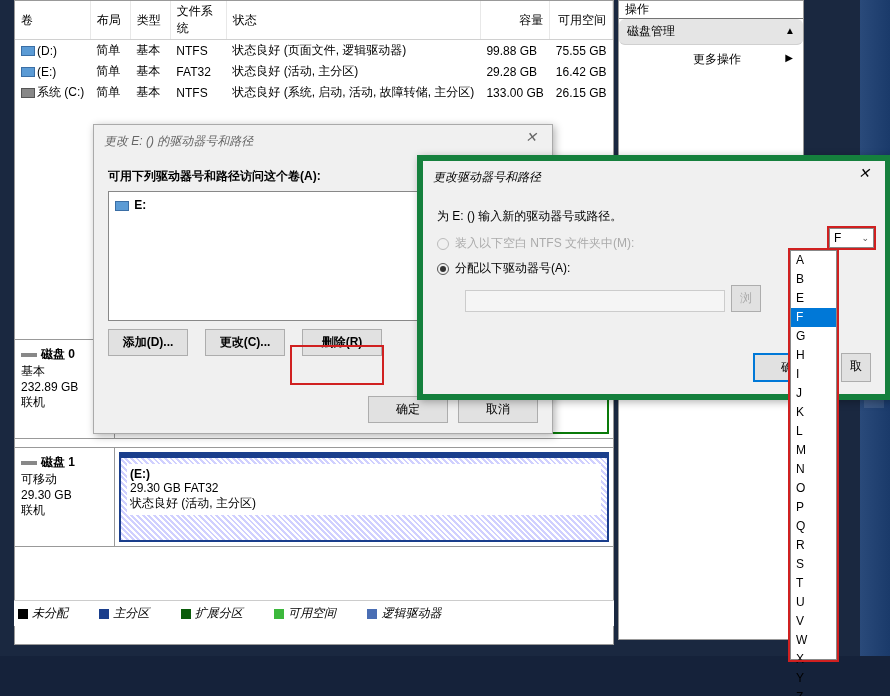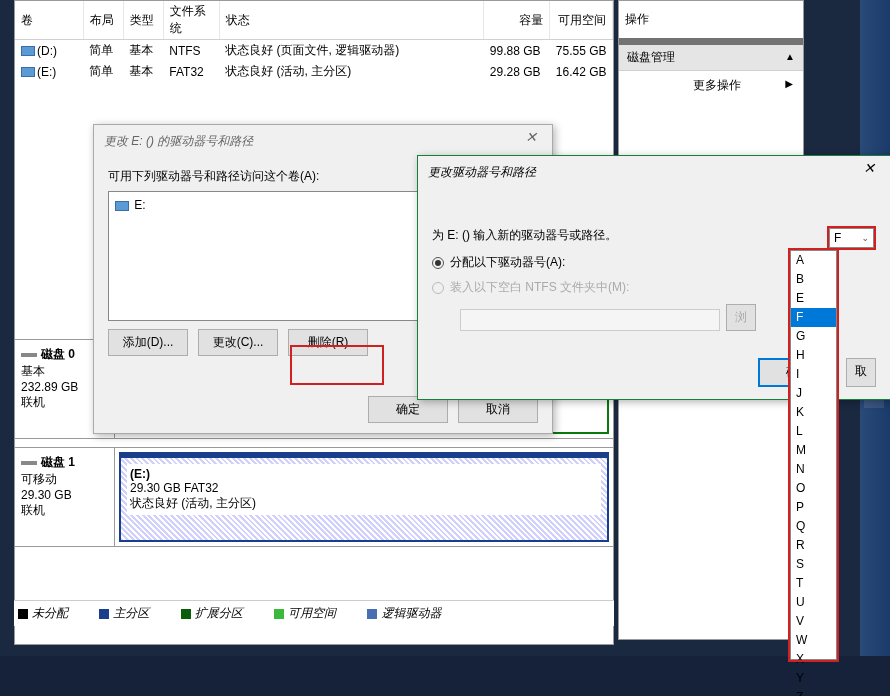--- a/index.html
+++ b/index.html
@@ -10,22 +10,22 @@
     .vol-table { width: 100%; border-collapse: collapse; }
     .vol-table th { text-align: left; padding: 2px 6px; font-weight: normal; background: #fff; border-bottom: 1px solid #d0d0d0; border-right: 1px solid #e8e8e8; }
     .vol-table td { padding: 2px 6px; white-space: nowrap; }
     .vol-table td.num { }
     .vol-header-row { background: #fff; }
     .vol-icon { display: inline-block; width: 14px; height: 10px; background: #5b9bd5; margin-right: 2px; vertical-align: middle; border: 1px solid #3a6ea5; }
     .vol-icon.gray { background: #888; border-color: #555; }
     
     
     .actions-panel { position: absolute; left: 618px; top: 0; width: 186px; height: 640px; background: #fff; border: 1px solid #999; }
-    .actions-header { background: #fff; padding: 10px 6px; border-bottom: 7px solid #737373; }
-    .actions-sub { background: #e5e5e5; padding: 4px 8px; border-bottom: 1px solid #d0d0d0; position: relative; }
+    .actions-header { background: #fff; padding: 0 6px; border-bottom: 1px solid #737373; }
+    .actions-sub { background: #e5e5e5; padding: 4px 8px; border-bottom: 1px solid #d0d0d0; position: relative; border-radius: 6px; }
     .actions-sub .arrow-up { position: absolute; right: 8px; top: 6px; font-size: 10px; }
     .actions-item { padding: 6px 16px 6px 28px; position: relative; text-align: center; }
     .actions-item .arrow-r { position: absolute; right: 10px; top: 7px; font-size: 10px; }
     
     
     .disk-section { position: absolute; left: 14px; top: 339px; width: 600px; }
     .disk-row { display: flex; border: 1px solid #999; margin-bottom: 8px; background: #fff; }
     .disk-label { width: 100px; padding: 6px; border-right: 1px solid #999; }
     .disk-label .diskicon { display: inline-block; width: 16px; height: 4px; background: #888; margin-right: 4px; vertical-align: middle; }
     .disk-parts { flex: 1; display: flex; }
@@ -35,31 +35,31 @@
     
     
     .legend { position: absolute; left: 14px; top: 600px; width: 600px; background: #fff; padding: 4px; border-top: 1px solid #ccc; }
     .legend span { margin-right: 14px; font-style: italic; }
     .legend .sw { display: inline-block; width: 10px; height: 10px; margin-right: 4px; vertical-align: middle; }
     
     
     .dialog1 { position: absolute; left: 93px; top: 124px; width: 460px; height: 310px; background: #f0f0f0; border: 1px solid #aaa; box-shadow: 2px 2px 8px rgba(0,0,0,0.3); }
     .dlg-title { padding: 8px 10px; color: #666; position: relative; font-style: italic; }
     .dlg-close { position: absolute; right: 6px; top: 4px; width: 30px; height: 20px; text-align: center; font-size: 14px; color: #666; cursor: pointer; }
-    .dlg-body { padding: 10px 14px; }
+    .dlg-body { padding: 10px 14px; font-weight: bold; }
     .dlg-listbox { background: #fff; border: 1px solid #888; height: 130px; margin-top: 6px; padding: 4px; }
     .dlg-listbox .item { padding: 2px; }
-    .dlg-buttons-row { margin-top: 8px; display: flex; gap: 10px; }
+    .dlg-buttons-row { margin-top: 8px; display: flex; gap: 17px; }
     .win-btn { background: #e1e1e1; border: 1px solid #adadad; padding: 4px 0; width: 80px; text-align: center; cursor: pointer; }
     .dlg-footer { position: absolute; bottom: 10px; right: 14px; display: flex; gap: 10px; }
     
     
-    .dialog2 { position: absolute; left: 417px; top: 155px; width: 474px; height: 245px; background: #f0f0f0; border: 1px solid #15803d; box-shadow: 2px 2px 8px rgba(0,0,0,0.3); }
+    .dialog2 { position: absolute; left: 417px; top: 155px; width: 474px; height: 245px; background: #f0f0f0; border: 6px solid #15803d; box-shadow: 2px 2px 8px rgba(0,0,0,0.3); }
     .dlg2-body { padding: 14px; }
-    .dlg2-body label { display: block; margin-bottom: 10px; margin-top: 24px; }
+    .dlg2-body label { display: block; margin-bottom: 10px; }
     .radio-row, .check-row { margin: 8px 0; display: flex; align-items: center; gap: 6px; }
     .radio-mark { width: 12px; height: 12px; border: 1px solid #555; border-radius: 50%; display: inline-flex; align-items: center; justify-content: center; }
     .radio-mark.checked::after { content: ""; width: 6px; height: 6px; background: #333; border-radius: 50%; }
     .radio-mark.disabled { border-color: #bbb; }
     .disabled-text { color: #aaa; }
     .text-input-dis { width: 260px; height: 22px; background: #f5f5f5; border: 1px solid #ccc; margin-left: 28px; margin-top: 4px; }
     .dlg2-footer { position: absolute; bottom: 12px; right: 14px; display: flex; gap: 8px; }
     .win-btn.blue { border: 2px solid #0078d7; color: #000; }
     
     
@@ -120,20 +120,29 @@
       </tr>
       <tr>
         <td><span class="vol-icon"></span><span>(E:)</span></td>
         <td>简单</td>
         <td>基本</td>
         <td>FAT32</td>
         <td>状态良好 (活动, 主分区)</td>
         <td class="num">29.28 GB</td>
         <td class="num">16.42 GB</td>
       </tr>
+      <tr>
+        <td><span class="vol-icon gray"></span><span>系统 (C:)</span></td>
+        <td>简单</td>
+        <td>基本</td>
+        <td>NTFS</td>
+        <td>状态良好 (系统, 启动, 活动, 故障转储, 主分区)</td>
+        <td class="num">133.00 GB</td>
+        <td class="num">26.15 GB</td>
+      </tr>
     </tbody>
   </table>
 </div>
 
 <div class="disk-section">
   <div class="disk-row" style="height:100px">
     <div class="disk-label">
       <div><span class="diskicon"></span><b>磁盘 0</b></div>
       <div>基本</div>
       <div>232.89 GB</div>
@@ -201,26 +210,26 @@
 <div class="red-box" style="left:290px;top:345px;width:94px;height:40px"></div>
 
 <div class="dialog2">
   <div class="dlg-title" style="color:#000">
     <span>更改驱动器号和路径</span>
     <span class="dlg-close" style="color:#000">✕</span>
   </div>
   <div class="dlg2-body">
     <label>为 E: () 输入新的驱动器号或路径。</label>
     <div class="radio-row">
+      <span class="radio-mark disabled"></span>
+      <span class="disabled-text">装入以下空白 NTFS 文件夹中(M):</span>
+    </div>
+    <div class="radio-row">
       <span class="radio-mark checked"></span>
       <span>分配以下驱动器号(A):</span>
-    </div>
-    <div class="radio-row">
-      <span class="radio-mark disabled"></span>
-      <span class="disabled-text">装入以下空白 NTFS 文件夹中(M):</span>
     </div>
     <div style="display:flex;align-items:center;gap:6px">
       <div class="text-input-dis"></div>
       <div class="win-btn" style="width:30px;color:#aaa">浏</div>
     </div>
   </div>
   <div class="dlg2-footer">
     <div class="win-btn blue">确定</div>
     <div class="win-btn" style="width:30px">取</div>
   </div>

